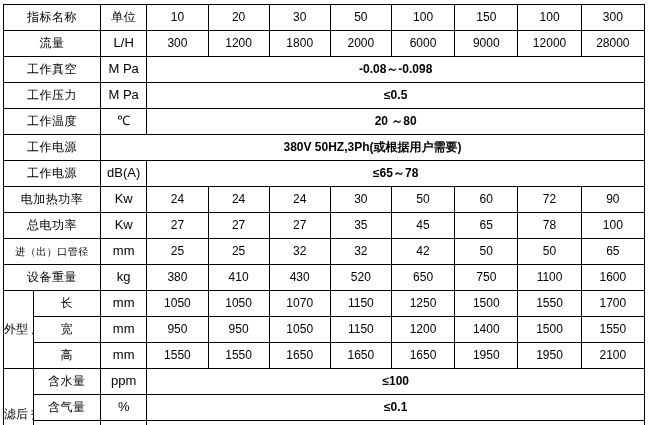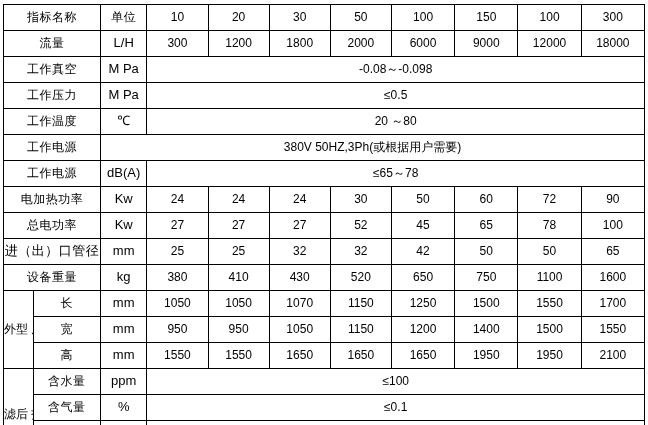--- a/index.html
+++ b/index.html
@@ -35,20 +35,21 @@
   }
   td.unit {
     font-size: 13px;
   }
   td.num {
     font-size: 12px;
   }
   td.wide {
     font-size: 12px;
     white-space: nowrap;
+    font-weight: bold;
   }
   td.vert {
     white-space: normal;
     font-size: 12px;
     letter-spacing: 0;
     width: 28px;
     line-height: 1.25;
   }
   td.two-line {
     white-space: normal;
@@ -94,21 +95,21 @@
     <tr>
       <td class="label" colspan="2">流量</td>
       <td class="unit">L/H</td>
       <td class="num">300</td>
       <td class="num">1200</td>
       <td class="num">1800</td>
       <td class="num">2000</td>
       <td class="num">6000</td>
       <td class="num">9000</td>
       <td class="num">12000</td>
-      <td class="num">18000</td>
+      <td class="num">28000</td>
     </tr>
 
     <tr>
       <td class="label" colspan="2">工作真空</td>
       <td class="unit">M Pa</td>
       <td class="wide" colspan="8">-0.08～-0.098</td>
     </tr>
 
     <tr>
       <td class="label" colspan="2">工作压力</td>
@@ -145,29 +146,29 @@
       <td class="num">72</td>
       <td class="num">90</td>
     </tr>
 
     <tr>
       <td class="label" colspan="2">总电功率</td>
       <td class="unit">Kw</td>
       <td class="num">27</td>
       <td class="num">27</td>
       <td class="num">27</td>
-      <td class="num">52</td>
+      <td class="num">35</td>
       <td class="num">45</td>
       <td class="num">65</td>
       <td class="num">78</td>
       <td class="num">100</td>
     </tr>
 
     <tr>
-      <td class="label" colspan="2" style="font-size:13px">进（出）口管径</td>
+      <td class="label" colspan="2" style="font-size:10px">进（出）口管径</td>
       <td class="unit">mm</td>
       <td class="num">25</td>
       <td class="num">25</td>
       <td class="num">32</td>
       <td class="num">32</td>
       <td class="num">42</td>
       <td class="num">50</td>
       <td class="num">50</td>
       <td class="num">65</td>
     </tr>

